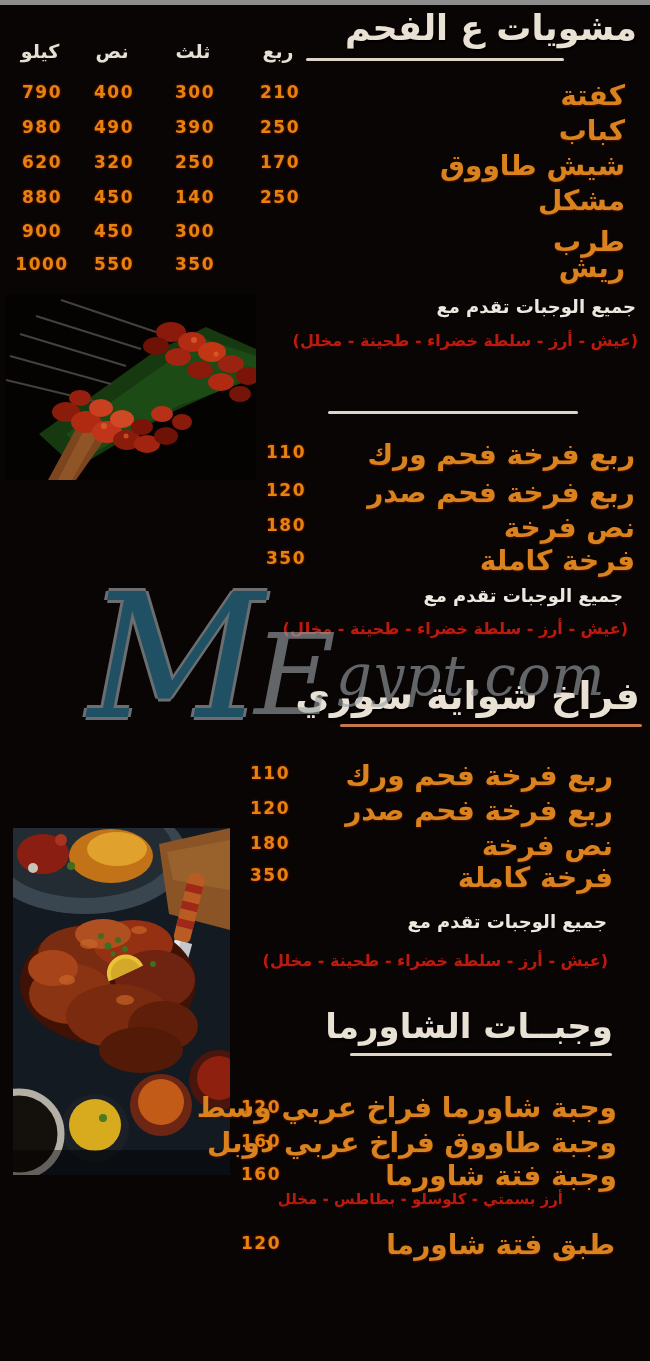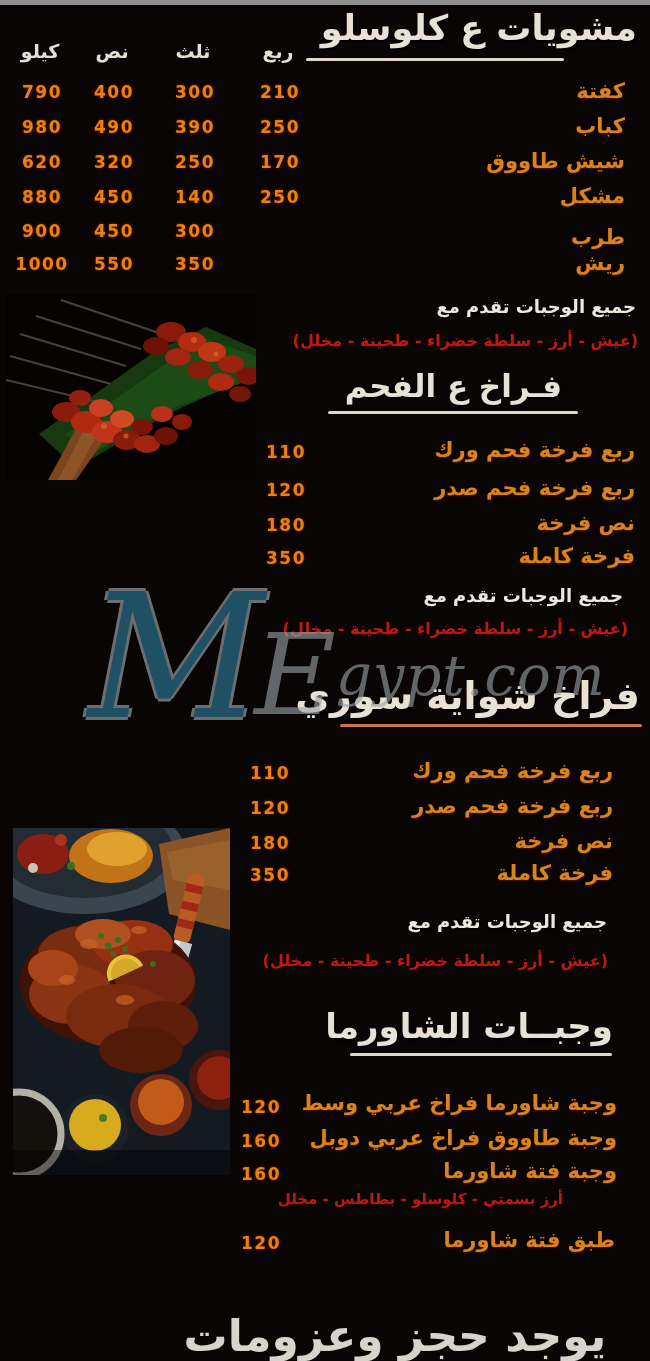--- a/index.html
+++ b/index.html
@@ -8,21 +8,21 @@
   .top-strip{position:absolute;left:0;top:0;width:650px;height:5px;background:#8e8e8e;}
   .sec-title{position:absolute;color:#e9e2d4;font-weight:bold;direction:rtl;
              text-shadow:1px 2px 2px #000;white-space:nowrap;}
   .underline{position:absolute;height:3px;background:#ded7c9;border-radius:2px;}
   .underline.orange{background:#c87848;}
   .hdr{position:absolute;top:40px;width:56px;text-align:center;color:#e6e0d4;
        font-size:19px;font-weight:bold;direction:rtl;}
   .price{position:absolute;width:60px;text-align:center;color:#e8820f;font-weight:bold;
          font-size:17px;letter-spacing:1.5px;
          text-shadow:0 0 3px #8a2400,0 1px 1px #000;}
-  .iname{position:absolute;text-align:right;color:#d9821e;font-weight:bold;font-size:21px;
+  .iname{position:absolute;text-align:right;color:#d9821e;font-weight:bold;font-size:28px;
          direction:rtl;white-space:nowrap;text-shadow:0 1px 2px #4a1600;}
   .note{position:absolute;color:#ece8e0;font-weight:bold;font-size:18px;direction:rtl;
         white-space:nowrap;text-shadow:0 1px 2px #000;}
   .reddet{position:absolute;color:#bb1b0e;font-weight:bold;font-size:16px;direction:rtl;
           white-space:nowrap;text-shadow:0 1px 1px #2a0000;}
   .c0{left:12px}.c1{left:84px}.c2{left:165px}.c3{left:250px}
   .s1name{right:25px;}
   .footer{position:absolute;left:160px;right:20px;top:1310px;text-align:center;
           color:#d8d4cc;font-size:44px;font-weight:bold;direction:rtl;letter-spacing:1px;}
   .photo{position:absolute;}
@@ -36,21 +36,21 @@
   .wm-enu{font-size:56px;color:#a8aeb4;margin-bottom:16px;}
   .wm-e{font-size:112px;line-height:.78;color:#9aa2a8;margin-left:-4px;}
   .wm-rest{font-size:56px;color:#9aa2a8;margin-bottom:12px;letter-spacing:1px;}
 </style>
 </head>
 <body>
 
 <div class="page">
   <div class="top-strip"></div>
 
-  <div class="sec-title" style="top:8px;right:13px;font-size:35px;">مشويات ع كلوسلو</div>
+  <div class="sec-title" style="top:8px;right:13px;font-size:35px;">مشويات ع الفحم</div>
   <div class="underline" style="top:58px;left:306px;width:258px;"></div>
 
   <div class="hdr" style="left:12px">كيلو</div>
   <div class="hdr" style="left:84px">نص</div>
   <div class="hdr" style="left:165px">ثلث</div>
   <div class="hdr" style="left:250px">ربع</div>
 
   <div>
     <span class="price c0" style="top:82px">790</span>
     <span class="price c1" style="top:82px">400</span>
@@ -135,21 +135,20 @@
       <ellipse cx="176" cy="128" rx="10" ry="8" fill="#8a1a0a"></ellipse>
     </g>
     <g fill="#e06a30" opacity=".65">
       <circle cx="188" cy="46" r="3"></circle>
         <circle cx="98" cy="132" r="3"></circle>
       <circle cx="120" cy="142" r="2.5"></circle>
         <circle cx="210" cy="60" r="2.5"></circle>
     </g>
   </svg>
 
-  <div class="sec-title" style="top:368px;right:88px;font-size:31px;">فـراخ ع الفحم</div>
   <div class="underline" style="top:411px;left:328px;width:250px;"></div>
 
   <div>
     <span class="price" style="top:442px;left:256px">110</span>
     <span class="iname" style="top:438px;right:15px">ربع فرخة فحم ورك</span>
   </div>
   <div>
     <span class="price" style="top:480px;left:256px">120</span>
     <span class="iname" style="top:476px;right:15px">ربع فرخة فحم صدر</span>
   </div>
@@ -267,14 +266,13 @@
   <div>
     <span class="price" style="top:1164px;left:231px">160</span>
     <span class="iname" style="top:1159px;right:33px">وجبة فتة شاورما</span>
   </div>
   <div class="reddet" style="top:1190px;right:87px;font-size:15px">أرز بسمتي - كلوسلو - بطاطس - مخلل</div>
   <div>
     <span class="price" style="top:1233px;left:231px">120</span>
     <span class="iname" style="top:1228px;right:35px">طبق فتة شاورما</span>
   </div>
 
-  <div class="footer">يوجد حجز وعزومات</div>
 </div>
 
 </body></html>

